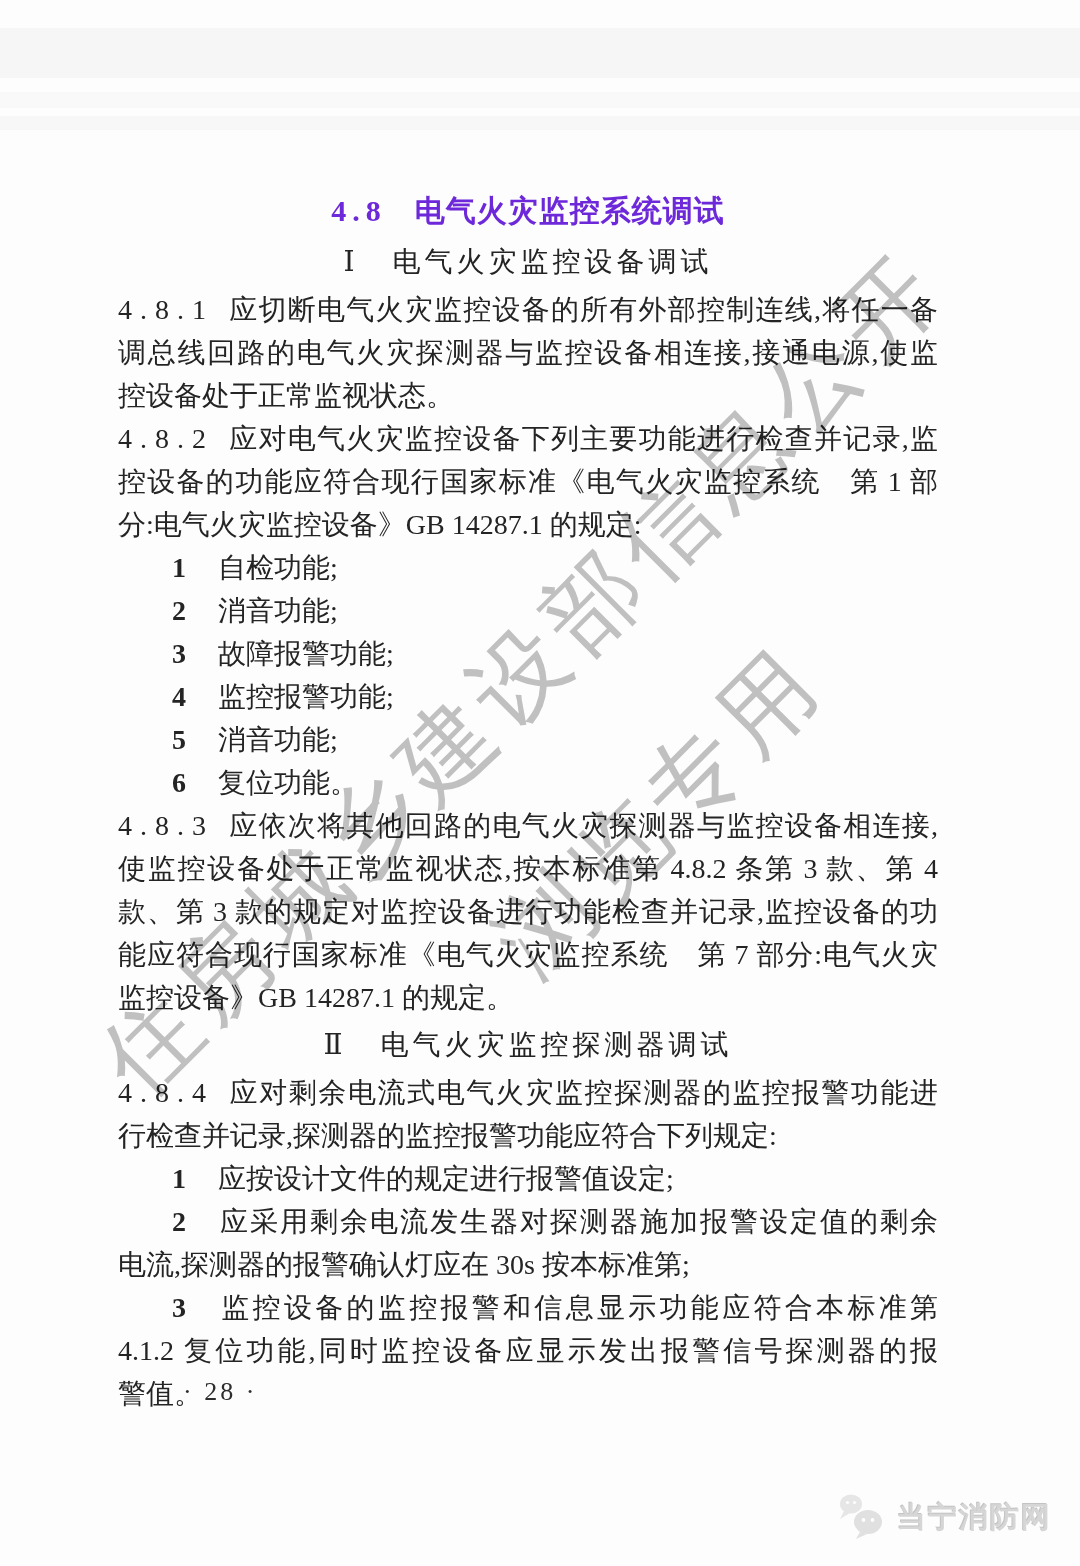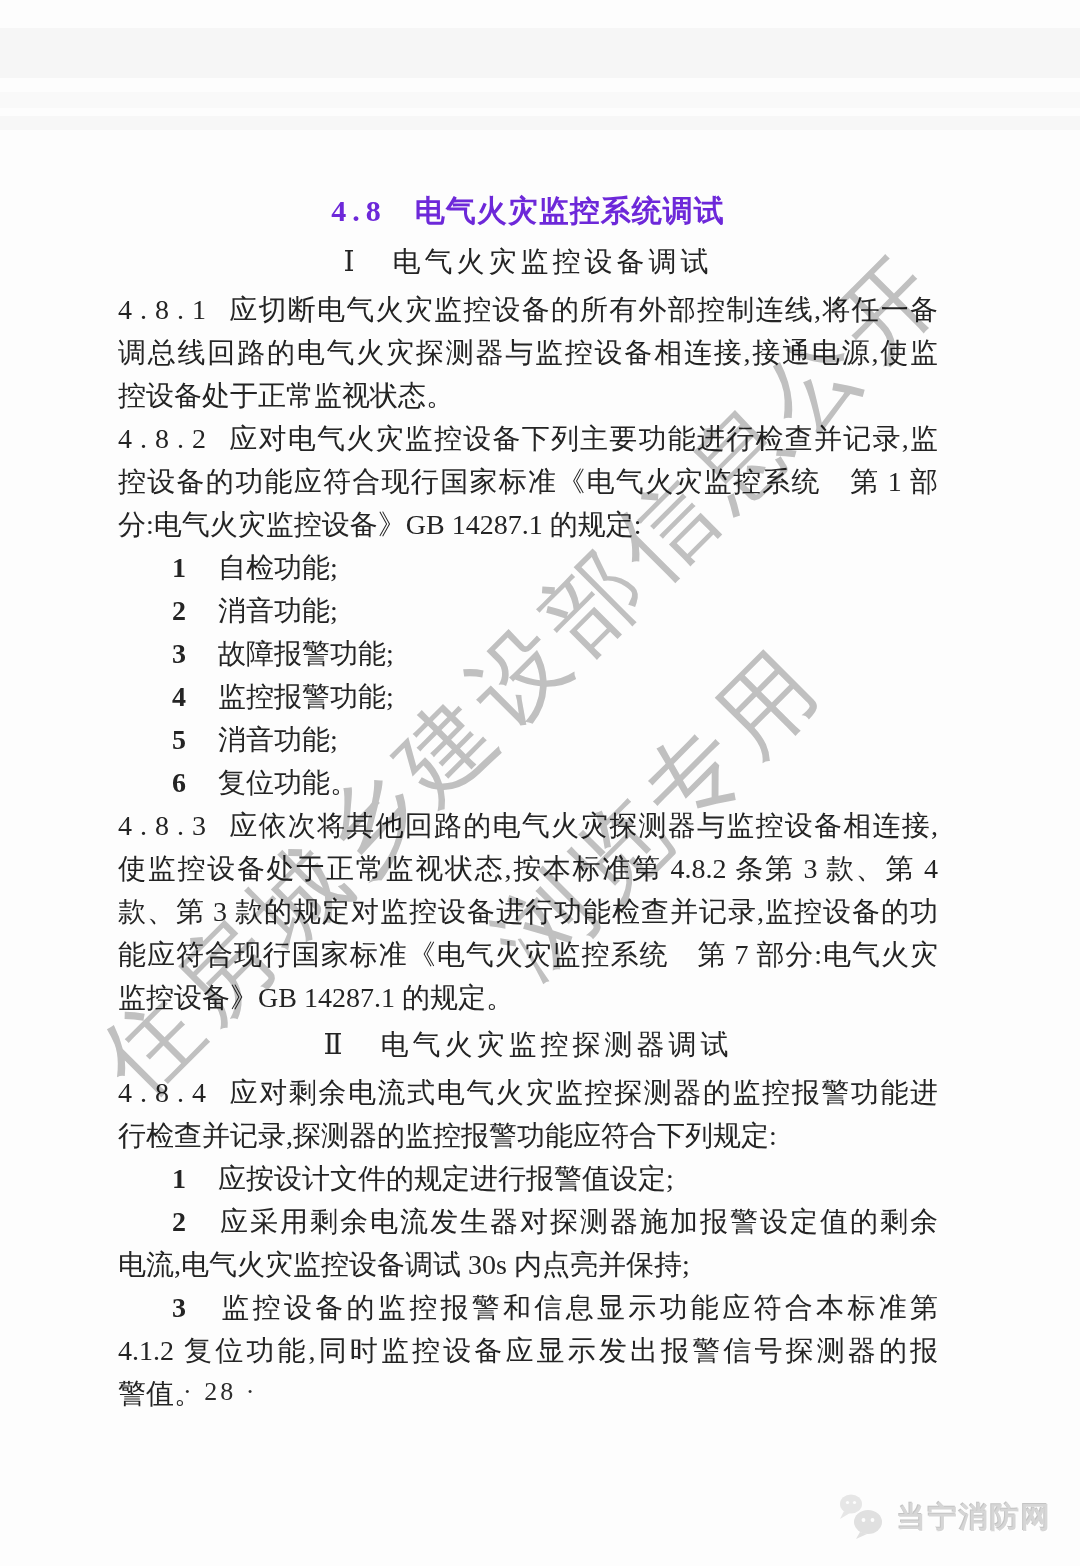--- a/index.html
+++ b/index.html
@@ -97,21 +97,21 @@
       <div class="row clause full"><span class="num">4.8.3</span><span class="txt">应依次将其他回路的电气火灾探测器与监控设备相连接,</span></div>
       <div class="row cont full"><span class="txt">使监控设备处于正常监视状态,按本标准第 4.8.2 条第 3 款、第 4</span></div>
       <div class="row cont full"><span class="txt">款、第 3 款的规定对监控设备进行功能检查并记录,监控设备的功</span></div>
       <div class="row cont full"><span class="txt">能应符合现行国家标准《电气火灾监控系统　第 7 部分:电气火灾</span></div>
       <div class="row cont"><span class="txt">监控设备》GB 14287.1 的规定。</span></div>
       <div class="row heading"><span class="num">Ⅱ</span><span class="txt">电气火灾监控探测器调试</span></div>
       <div class="row clause full"><span class="num">4.8.4</span><span class="txt">应对剩余电流式电气火灾监控探测器的监控报警功能进</span></div>
       <div class="row cont"><span class="txt">行检查并记录,探测器的监控报警功能应符合下列规定:</span></div>
       <div class="row item"><span class="num">1</span><span class="txt">应按设计文件的规定进行报警值设定;</span></div>
       <div class="row item full"><span class="num">2</span><span class="txt">应采用剩余电流发生器对探测器施加报警设定值的剩余</span></div>
-      <div class="row cont"><span class="txt">电流,电气火灾监控设备调试 30s 内点亮并保持;</span></div>
+      <div class="row cont"><span class="txt">电流,探测器的报警确认灯应在 30s 按本标准第;</span></div>
       <div class="row item full"><span class="num">3</span><span class="txt">监控设备的监控报警和信息显示功能应符合本标准第</span></div>
       <div class="row cont full"><span class="txt">4.1.2 复位功能,同时监控设备应显示发出报警信号探测器的报</span></div>
       <div class="row cont"><span class="txt">警值。</span></div>
     </div>
 
   <div class="watermark">
     <div class="wm-line">住房城乡建设部信息公开</div>
     <div class="wm-line">浏览专用</div>
   </div>
 

